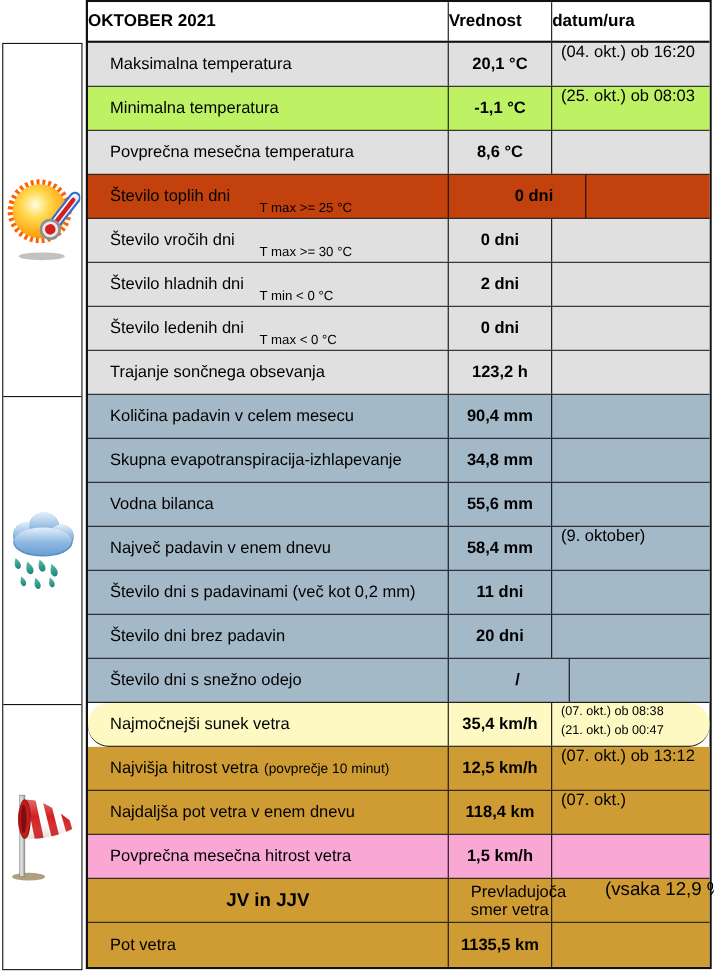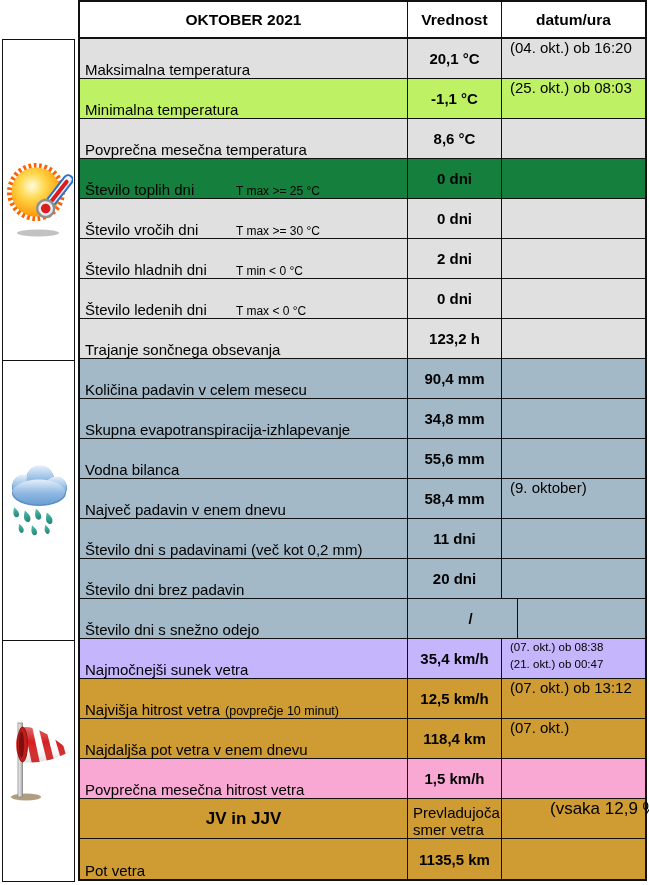--- a/index.html
+++ b/index.html
@@ -22,23 +22,23 @@
   .table{
     position:absolute;left:78px;top:0;width:569px;
     border:2px solid #111;box-sizing:border-box;background:#fff;
   }
   .row,.hrow{display:grid;grid-template-columns:328px 94px 1fr;box-sizing:border-box;}
   .hrow{height:37px;background:#fff;border-bottom:2px solid #111;}
   .row{height:40px;border-bottom:1.5px solid #111;}
   .row:last-child{border-bottom:none;}
   .cell{box-sizing:border-box;border-right:1.5px solid #111;min-width:0;}
   .cell:last-child{border-right:none;}
-  .hcell{display:flex;align-items:center;justify-content:center;
+  .hcell{display:flex;align-items:center;justify-content:flex-start;
          font-weight:bold;font-size:15.5px;}
-  .label-cell{display:flex;align-items:flex-end;padding-left:5px;position:relative;font-size:15px;}
+  .label-cell{display:flex;align-items:center;padding-left:20px;position:relative;font-size:15px;}
   .label-note{position:absolute;left:156px;font-size:12px;white-space:nowrap;margin-top:20px;}
   .label-note-inline{font-size:12.5px;margin-left:5px;white-space:nowrap;}
   .value-cell{display:flex;align-items:center;justify-content:center;
               font-weight:bold;font-size:15px;white-space:nowrap;}
   .value-large{font-size:17px;}
   .date-cell{display:flex;flex-direction:column;justify-content:flex-start;
              padding-left:8px;font-size:15px;white-space:nowrap;}
   .date-small{font-size:17px;margin-left:40px;}
   .date-line{font-size:11.5px;line-height:1.5;}
 </style>
@@ -180,21 +180,21 @@
         </div>
         <div class="row" style="background: rgb(224, 224, 224);">
           <div class="cell label-cell">
             <span class="label-text">Povprečna mesečna temperatura</span>
           </div>
           <div class="cell value-cell">
             <span class="value-text">8,6 °C</span>
           </div>
           <div class="cell date-cell"></div>
         </div>
-        <div class="row" style="background: #15803d;">
+        <div class="row" style="background: #c2410c; gap: 31px;">
           <div class="cell label-cell">
             <span class="label-text">Število toplih dni</span>
             <span class="label-note">T max &gt;= 25 °C</span>
           </div>
           <div class="cell value-cell">
             <span class="value-text">0 dni</span>
           </div>
           <div class="cell date-cell"></div>
         </div>
         <div class="row" style="background: rgb(224, 224, 224);">
@@ -294,21 +294,21 @@
         </div>
         <div class="row" style="background: rgb(164, 185, 200); gap: 16px;">
           <div class="cell label-cell">
             <span class="label-text">Število dni s snežno odejo</span>
           </div>
           <div class="cell value-cell">
             <span class="value-text">/</span>
           </div>
           <div class="cell date-cell"></div>
         </div>
-        <div class="row" style="background: #c4b5fd;">
+        <div class="row" style="background: #fef9c3; border-radius: 19px;">
           <div class="cell label-cell">
             <span class="label-text">Najmočnejši sunek vetra</span>
           </div>
           <div class="cell value-cell">
             <span class="value-text">35,4 km/h</span>
           </div>
           <div class="cell date-cell">
             <div class="date-line">(07. okt.) ob 08:38</div>
             <div class="date-line">(21. okt.) ob 00:47</div>
           </div>

